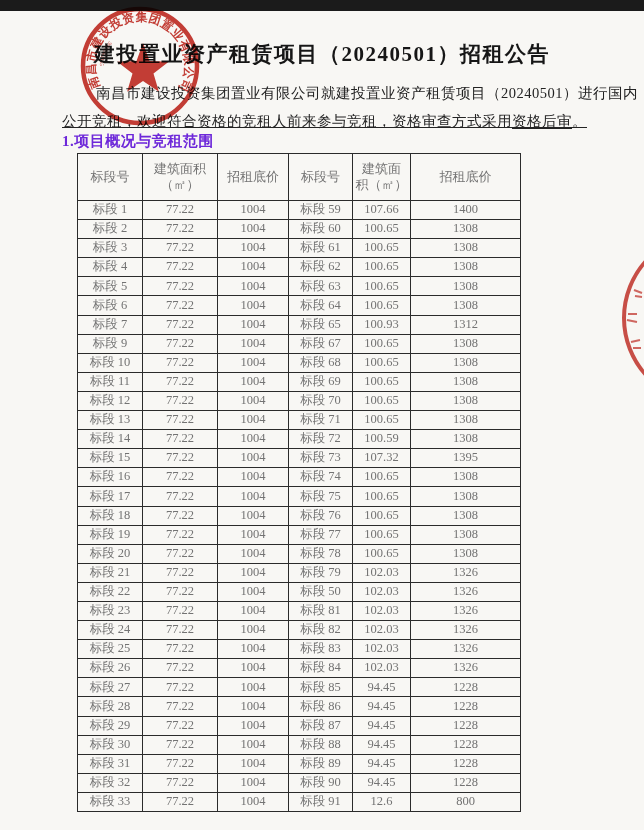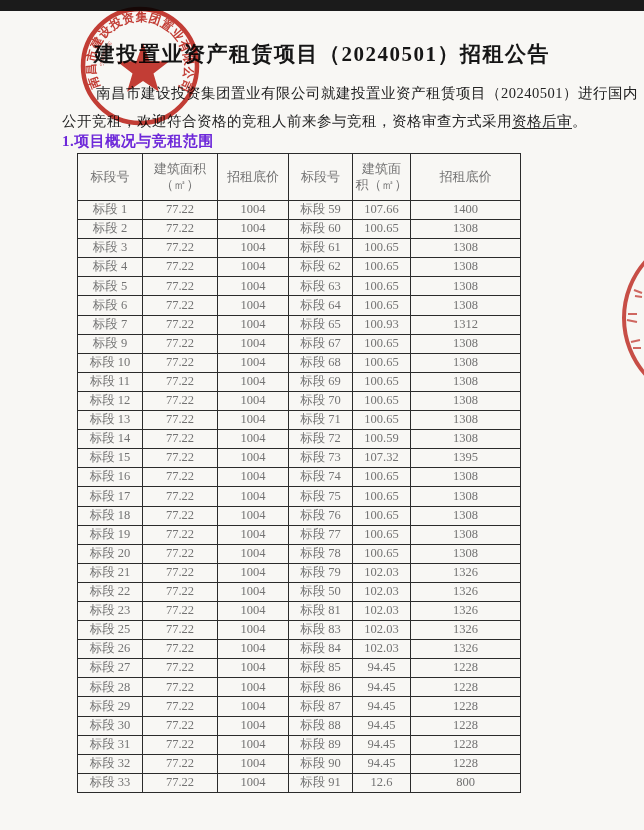--- a/index.html
+++ b/index.html
@@ -21,21 +21,21 @@
     font-size:21px;font-weight:bold;letter-spacing:1.5px;
     color:#161616;
   }
   .para-line{
     position:absolute;
     font-size:14.5px;letter-spacing:0.5px;
     color:#232323;
     white-space:nowrap;
   }
   .para-line.l1{left:96px;top:84px;}
-  .para-line.l2{left:62px;top:112px;}
+  .para-line.l2{left:62px;top:112px;text-decoration:underline;}
   .underlined{text-decoration:underline;text-underline-offset:2px;}
   .section-heading{
     position:absolute;left:62px;top:132px;
     font-size:15px;font-weight:bold;letter-spacing:0.5px;
     color:#6d28d9;
   }
   table.lots{
     position:absolute;left:77px;top:153px;
     width:443px;
     border-collapse:collapse;
@@ -280,20 +280,28 @@
         </tr>
         <tr>
           <td>标段 23</td>
           <td>77.22</td>
           <td>1004</td>
           <td>标段 81</td>
           <td>102.03</td>
           <td>1326</td>
         </tr>
         <tr>
+          <td>标段 24</td>
+          <td>77.22</td>
+          <td>1004</td>
+          <td>标段 82</td>
+          <td>102.03</td>
+          <td>1326</td>
+        </tr>
+        <tr>
           <td>标段 25</td>
           <td>77.22</td>
           <td>1004</td>
           <td>标段 83</td>
           <td>102.03</td>
           <td>1326</td>
         </tr>
         <tr>
           <td>标段 26</td>
           <td>77.22</td>

